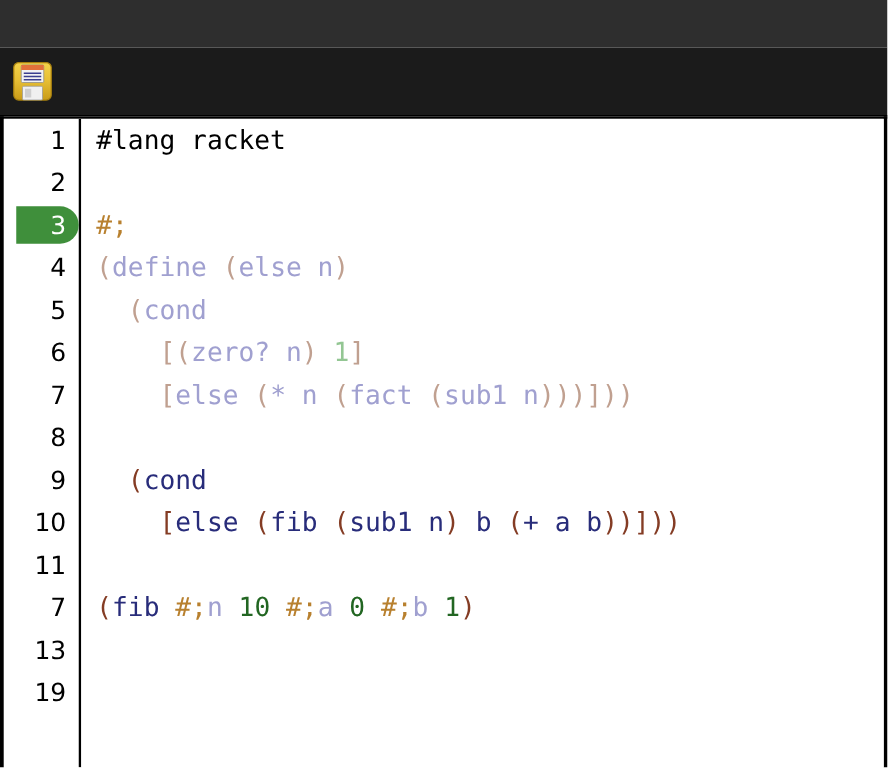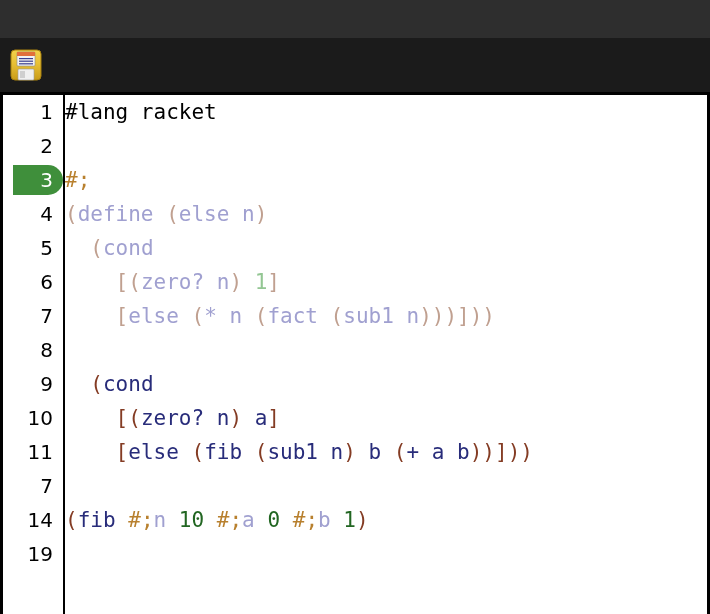--- a/index.html
+++ b/index.html
@@ -119,21 +119,21 @@
     border-bottom-right-radius: 16px;
     z-index: 0;
   }
 
   .gnum.marked > span {
     position: relative;
     z-index: 1;
   }
 
   .code {
-    padding-left: 0;
+    padding-left: 12px;
   }
 
   
   .t-plain   { color: #000000; }
   .t-paren   { color: #843c24; }           
   .t-ident   { color: #282c7a; }           
   .t-num     { color: #226622; }           
   .t-comment-paren { color: #c0a090; }     
   .t-comment-ident { color: #a0a0d0; }     
   .t-comment-num   { color: #93c693; }     
@@ -177,34 +177,33 @@
         <div class="gnum marked"><span>3</span></div>
         <div class="gnum"><span>4</span></div>
         <div class="gnum"><span>5</span></div>
         <div class="gnum"><span>6</span></div>
         <div class="gnum"><span>7</span></div>
         <div class="gnum"><span>8</span></div>
         <div class="gnum"><span>9</span></div>
         <div class="gnum"><span>10</span></div>
         <div class="gnum"><span>11</span></div>
         <div class="gnum"><span>7</span></div>
-        <div class="gnum"><span>14</span></div>
+        <div class="gnum"><span>13</span></div>
         <div class="gnum"><span>19</span></div>
       </div>
     <div class="code-pane">
         <div class="row code"><span class="t-plain">#lang racket</span></div>
         <div class="row code">&nbsp;</div>
         <div class="row code"><span class="t-hash">#;</span></div>
         <div class="row code"><span class="t-comment-paren">(</span><span class="t-comment-ident">define</span><span class="t-comment-ident"> </span><span class="t-comment-paren">(</span><span class="t-comment-ident">else n</span><span class="t-comment-paren">)</span></div>
         <div class="row code"><span class="t-comment-ident">  </span><span class="t-comment-paren">(</span><span class="t-comment-ident">cond</span></div>
         <div class="row code"><span class="t-comment-ident">    </span><span class="t-comment-paren">[(</span><span class="t-comment-ident">zero? n</span><span class="t-comment-paren">)</span><span class="t-comment-ident"> </span><span class="t-comment-num">1</span><span class="t-comment-paren">]</span></div>
         <div class="row code"><span class="t-comment-ident">    </span><span class="t-comment-paren">[</span><span class="t-comment-ident">else</span><span class="t-comment-ident"> </span><span class="t-comment-paren">(</span><span class="t-comment-ident">* n</span><span class="t-comment-ident"> </span><span class="t-comment-paren">(</span><span class="t-comment-ident">fact</span><span class="t-comment-ident"> </span><span class="t-comment-paren">(</span><span class="t-comment-ident">sub1 n</span><span class="t-comment-paren">)))]))</span></div>
         <div class="row code">&nbsp;</div>
         <div class="row code"><span class="t-ident">  </span><span class="t-paren">(</span><span class="t-ident">cond</span></div>
-        <div class="row code"><span class="t-ident">    </span><span class="t-paren">[(</span><span class="t-ident">zero? n</span><span class="t-paren">)</span><span class="t-ident"> a</span><span class="t-paren">]</span></div>
         <div class="row code"><span class="t-ident">    </span><span class="t-paren">[</span><span class="t-ident">else</span><span class="t-ident"> </span><span class="t-paren">(</span><span class="t-ident">fib</span><span class="t-ident"> </span><span class="t-paren">(</span><span class="t-ident">sub1 n</span><span class="t-paren">)</span><span class="t-ident"> b </span><span class="t-paren">(</span><span class="t-ident">+ a b</span><span class="t-paren">))]))</span></div>
         <div class="row code">&nbsp;</div>
         <div class="row code"><span class="t-paren">(</span><span class="t-ident">fib</span><span class="t-ident"> </span><span class="t-hash">#;</span><span class="t-comment-ident">n</span><span class="t-ident"> </span><span class="t-num">10</span><span class="t-ident"> </span><span class="t-hash">#;</span><span class="t-comment-ident">a</span><span class="t-ident"> </span><span class="t-num">0</span><span class="t-ident"> </span><span class="t-hash">#;</span><span class="t-comment-ident">b</span><span class="t-ident"> </span><span class="t-num">1</span><span class="t-paren">)</span></div>
         <div class="row code">&nbsp;</div>
       </div>
   </div>
 
 </div>
 
 </body></html>

